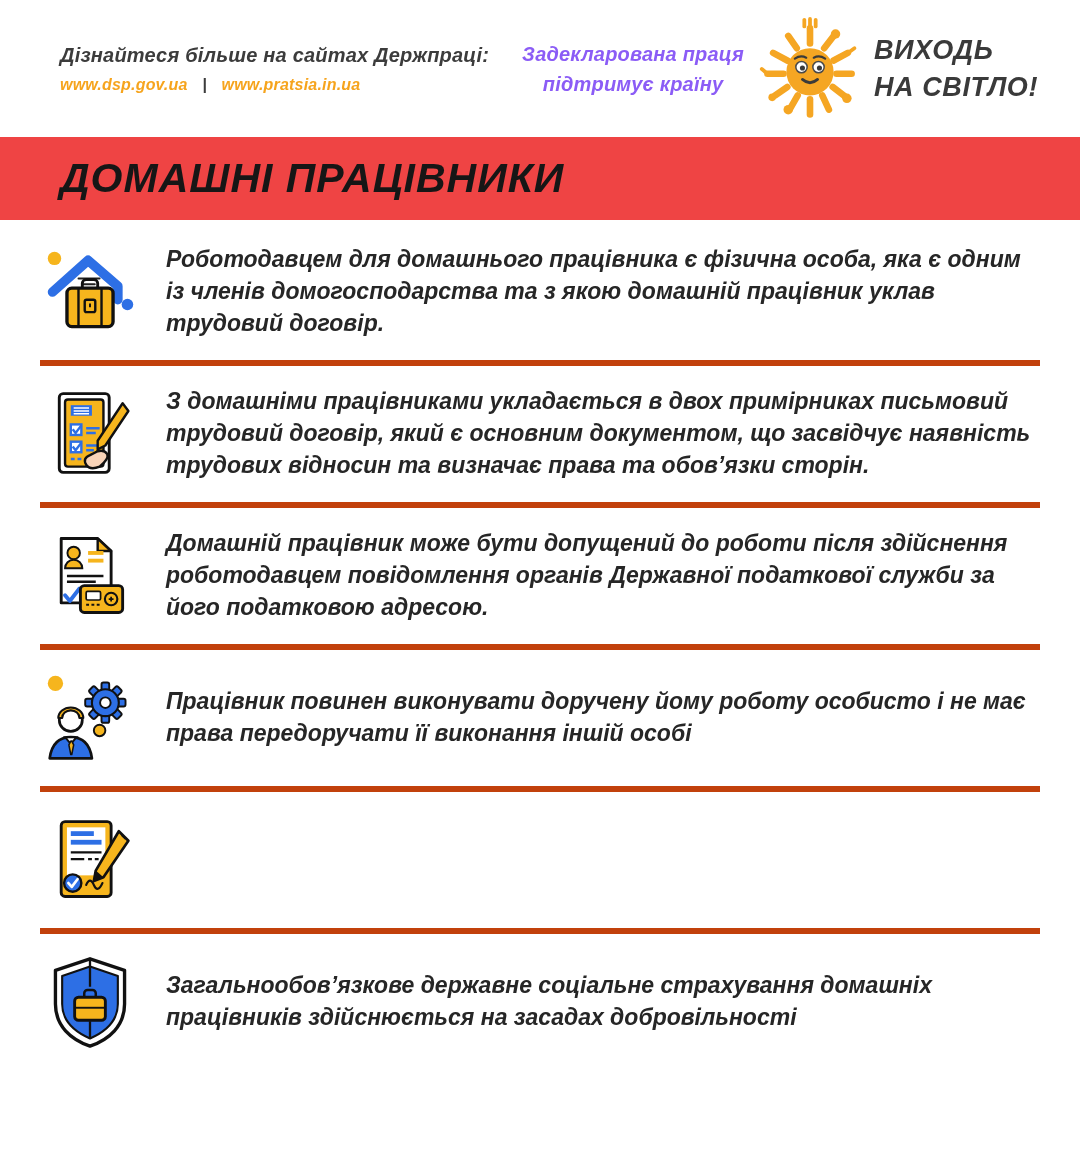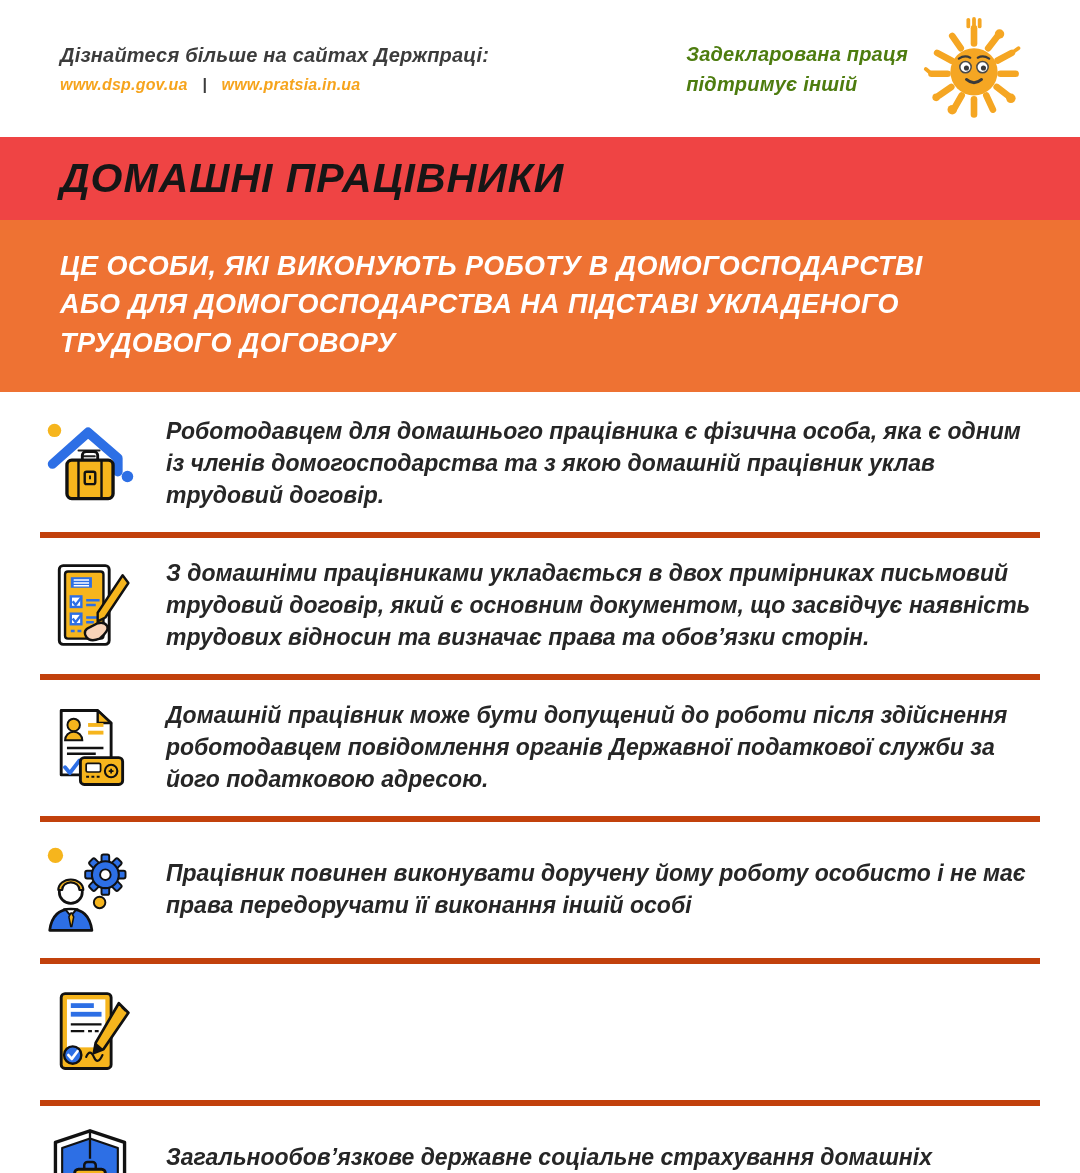--- a/index.html
+++ b/index.html
@@ -10,21 +10,21 @@
   
   .header{
     height:137px;display:flex;align-items:center;justify-content:space-between;
     padding:0 42px 0 60px;box-sizing:border-box;
   }
   .info-label{font-size:20px;font-weight:700;color:#3c3c3c;margin-bottom:9px;letter-spacing:.2px;}
   .info-links{font-size:16px;font-weight:700;color:#F6A41D;letter-spacing:.2px;}
   .info-links .link{color:#F6A41D;text-decoration:none;}
   .info-links .pipe{color:#3c3c3c;margin:0 10px;}
   .header-right{display:flex;align-items:center;}
-  .slogan{text-align:left;font-size:20px;font-weight:700;color:#4d7c0f;line-height:1.5;letter-spacing:.2px;margin-right:14px;}
+  .slogan{text-align:center;font-size:20px;font-weight:700;color:#8b5cf6;line-height:1.5;letter-spacing:.2px;margin-right:14px;}
   .mascot{width:104px;height:104px;flex:0 0 auto;margin-right:12px;}
   .logo-text{font-size:27px;font-weight:800;color:#3a3a3a;line-height:1.35;letter-spacing:.6px;}
   
   .title-banner{
     height:83px;background:#ef4444;display:flex;align-items:center;
     padding-left:60px;box-sizing:border-box;
   }
   .title-banner h1{margin:0;font-size:41px;font-weight:800;color:#161616;letter-spacing:1px;}
   .subtitle-banner{background:#EE7233;padding:27px 100px 30px 60px;box-sizing:border-box;min-height:140px;}
   .subtitle-banner p{
@@ -50,21 +50,21 @@
       <div class="info-links">
         <a href="#" class="link">www.dsp.gov.ua</a>
         <span class="pipe">|</span>
         <a href="#" class="link">www.pratsia.in.ua</a>
       </div>
     </div>
 
     <div class="header-right">
       <div class="slogan">
         <div>Задекларована праця</div>
-        <div>підтримує іншій</div>
+        <div>підтримує країну</div>
       </div>
 
       <svg class="mascot" viewBox="0 0 110 110" aria-hidden="true">
         <g stroke="#F5A623" stroke-width="7" stroke-linecap="round">
           <line x1="55" y1="28" x2="55" y2="12"></line>
           <line x1="70" y1="33" x2="80" y2="20"></line>
           <line x1="80" y1="46" x2="95" y2="38"></line>
           <line x1="83" y1="60" x2="99" y2="60"></line>
           <line x1="79" y1="74" x2="92" y2="84"></line>
           <line x1="68" y1="83" x2="75" y2="98"></line>
@@ -89,30 +89,31 @@
         <circle cx="55" cy="58" r="25" fill="#F5A623"></circle>
         <circle cx="46" cy="53" r="6" fill="#ffffff" stroke="#4a4a4a" stroke-width="1.6"></circle>
         <circle cx="47" cy="54" r="2.7" fill="#3a3a3a"></circle>
         <circle cx="64" cy="53" r="6" fill="#ffffff" stroke="#4a4a4a" stroke-width="1.6"></circle>
         <circle cx="65" cy="54" r="2.7" fill="#3a3a3a"></circle>
         <path d="M39 44 q6 -4 12 -1" fill="none" stroke="#3a3a3a" stroke-width="2.4" stroke-linecap="round"></path>
         <path d="M59 43 q6 -3 12 1" fill="none" stroke="#3a3a3a" stroke-width="2.4" stroke-linecap="round"></path>
         <path d="M47 66 q8 7 16 0" fill="none" stroke="#3a3a3a" stroke-width="3" stroke-linecap="round"></path>
       </svg>
 
+      <div class="logo-text">
+        <div>ВИХОДЬ</div>
+        <div>НА СВІТЛО!</div>
+      </div>
     </div>
   </header>
 
   <section class="title-banner">
     <h1>ДОМАШНІ ПРАЦІВНИКИ</h1>
   </section>
 
-  <section class="subtitle-banner">
-    <p>ЦЕ ОСОБИ, ЯКІ ВИКОНУЮТЬ РОБОТУ В ДОМОГОСПОДАРСТВІ АБО ДЛЯ ДОМОГОСПОДАРСТВА НА ПІДСТАВІ УКЛАДЕНОГО ТРУДОВОГО ДОГОВОРУ</p>
-  </section>
 
   <main class="items">
 
     <div class="item">
       <div class="icon-box">
         <svg viewBox="0 0 100 100" aria-hidden="true">
           <circle cx="13" cy="15" r="7" fill="#F6B51D"></circle>
           <circle cx="89" cy="63" r="6" fill="#2D6FE5"></circle>
           <path d="M11 50 L48 17 L79 44 L79 58" fill="none" stroke="#2D6FE5" stroke-width="10" stroke-linecap="round" stroke-linejoin="round"></path>
           <path d="M38 36 H60 M43 42 H55" stroke="#222" stroke-width="2" stroke-linecap="round"></path>

